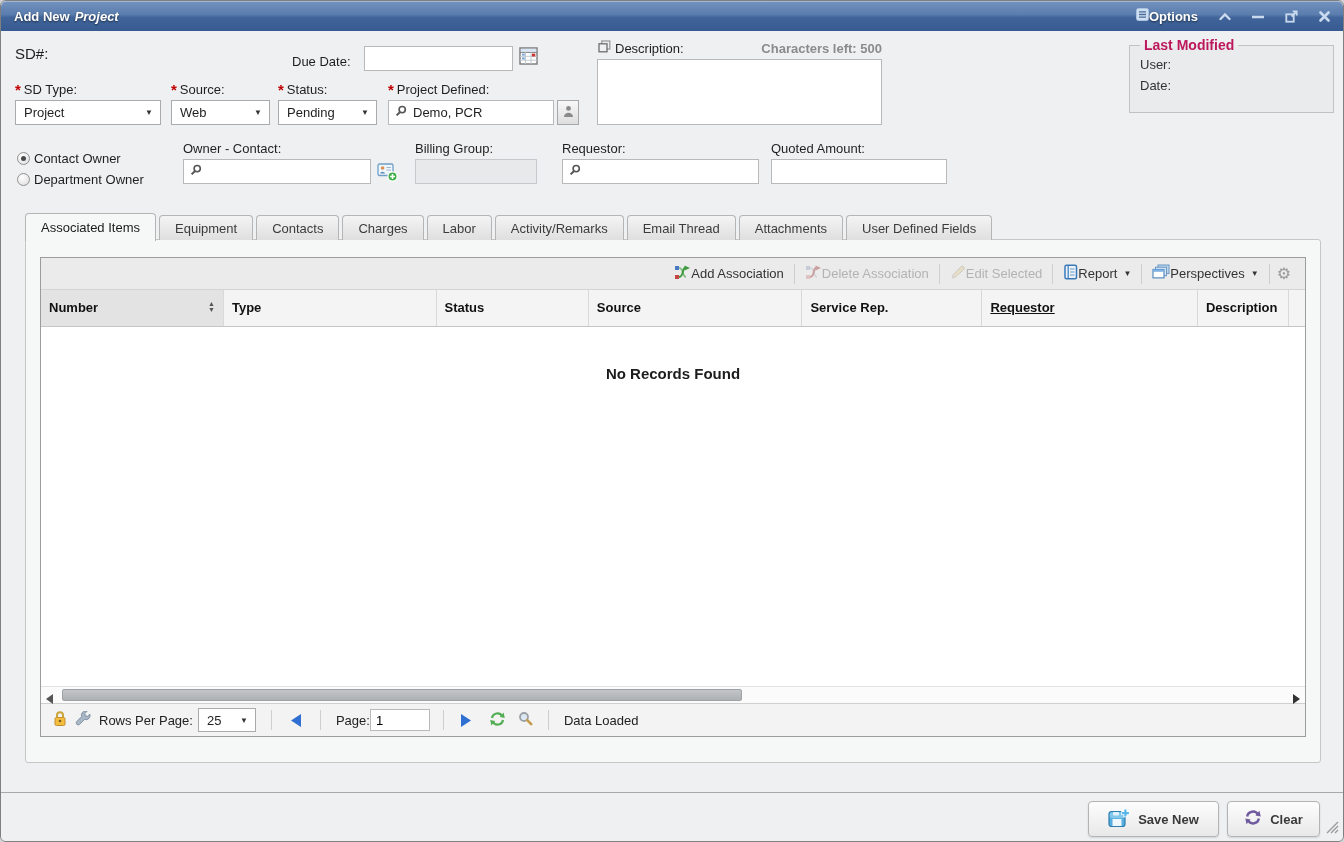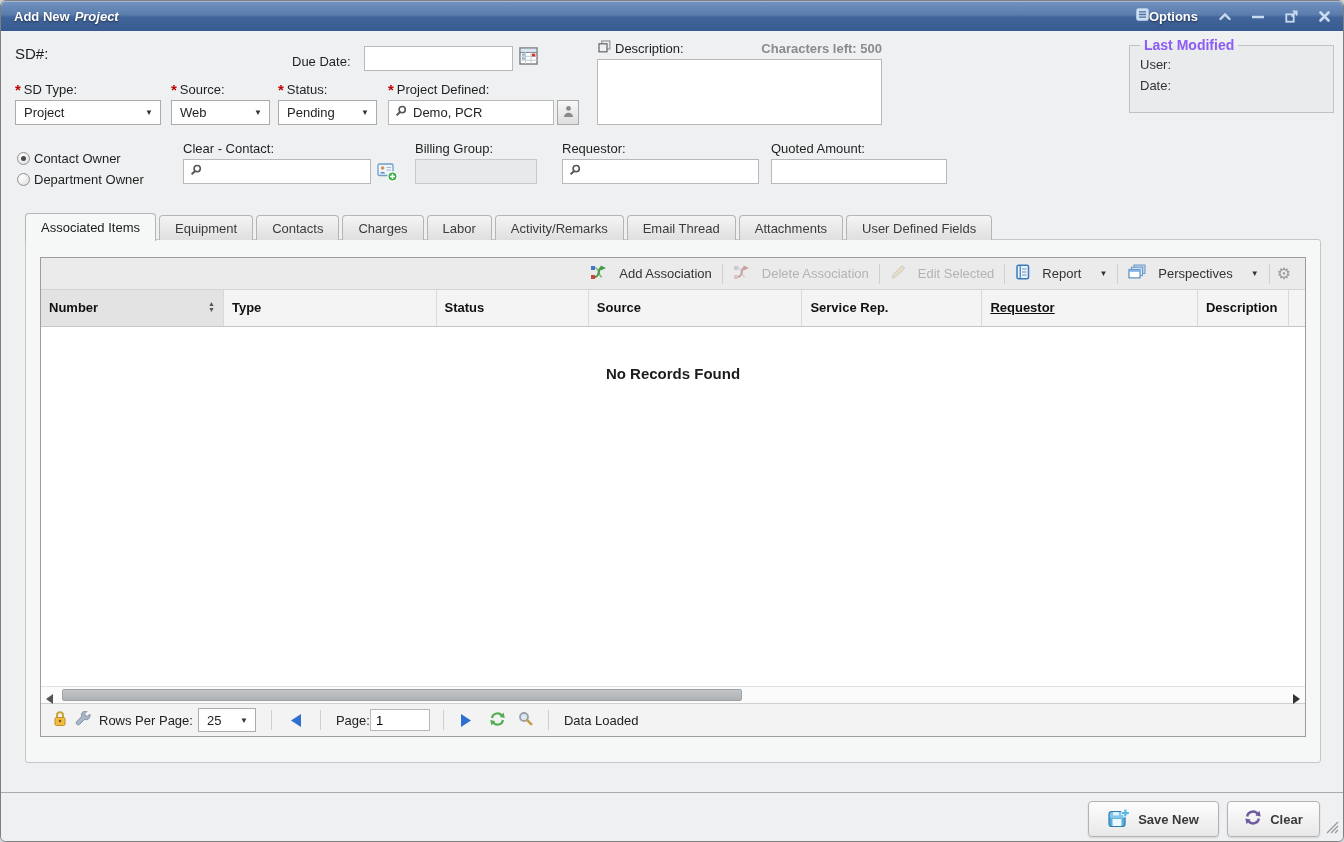--- a/index.html
+++ b/index.html
@@ -27,42 +27,42 @@
   textarea.txt{padding:4px 6px;resize:none;}
   input.txt:disabled{background:#e7e9ea;border-color:#c6c9cb;}
   .fselect{display:flex;align-items:center;justify-content:space-between;border:1px solid #ababab;
     background:#fff;height:25px;padding:0 7px 0 8px;font-size:13px;cursor:pointer;}
   .dd{font-size:8px;color:#333;margin-left:6px;}
   .sinput{display:flex;align-items:center;gap:6px;padding:0 6px;border:1px solid #b9b9b9;background:#fff;
     height:25px;font-size:13px;color:#222;}
   .chars-left{font-weight:bold;color:#8b8b8b;}
   fieldset.lastmod{position:absolute;left:1128px;top:6px;width:205px;height:76px;margin:0;
     background:#e9ebec;border:1px solid #c2c2c2;padding:2px 10px;}
-  fieldset.lastmod legend{font-weight:bold;font-size:14px;color:#8b5cf6;padding:0 4px;}
+  fieldset.lastmod legend{font-weight:bold;font-size:14px;color:#be185d;padding:0 4px;}
   .lm-row{margin-top:2px;margin-bottom:6px;color:#333;}
   .radio{width:13px;height:13px;border:1px solid #919191;border-radius:50%;
     background:radial-gradient(circle at 35% 30%,#ffffff,#dcdcdc);display:inline-block;flex:0 0 auto;}
   .radio.checked::after{content:"";display:block;width:5px;height:5px;border-radius:50%;background:#4a4a4a;margin:3px;}
   .radio-row{display:flex;align-items:center;gap:4px;cursor:pointer;text-align:center;}
   .mini-btn{display:flex;align-items:center;justify-content:center;border:1px solid #a8a8a8;
     background:linear-gradient(#f8f8f8,#dedede);cursor:pointer;}
   
   .tabbar{position:absolute;left:24px;top:211px;right:24px;height:28px;display:flex;align-items:flex-end;gap:3px;z-index:3;}
   .tab{height:25px;padding:0 15px;display:flex;align-items:center;font-size:13px;color:#3c3c3c;
     background:linear-gradient(#f4f4f4,#dfdfdf);border:1px solid #b5b5b5;border-bottom:none;
     border-radius:4px 4px 0 0;cursor:pointer;white-space:nowrap;}
   .tab.active{height:28px;background:#f6f7f7;color:#1a1a1a;margin-bottom:-1px;z-index:4;}
   .tabpanel{position:absolute;left:24px;top:238px;width:1296px;height:524px;background:#f6f7f7;
     border:1px solid #c6c6c6;border-radius:0 3px 3px 3px;z-index:2;}
   
   .grid{position:absolute;left:14px;top:17px;width:1266px;height:480px;border:1px solid #9c9c9c;
     background:#fff;display:flex;flex-direction:column;}
   .g-toolbar{height:32px;background:#ebebeb;border-bottom:1px solid #d4d4d4;display:flex;
     justify-content:flex-end;align-items:center;padding:0 8px;font-size:13px;color:#333;}
-  .tbi{display:flex;align-items:center;gap:12px;padding:0 9px;cursor:pointer;white-space:nowrap;}
+  .tbi{display:flex;align-items:center;gap:0;padding:0 9px;cursor:pointer;white-space:nowrap;}
   .tbi.disabled{color:#b3b3b3;cursor:default;}
   .vsep{width:1px;height:20px;background:#cfcfcf;margin:0 1px;}
   .gear{font-size:16px;color:#9a9a9a;padding:0 6px;cursor:pointer;line-height:1;}
   .g-header{height:37px;display:flex;background:#f4f4f4;border-bottom:1px solid #c6c6c6;
     font-weight:bold;font-size:13px;color:#111;}
   .g-header .cell{padding:10px 8px 0 8px;border-right:1px solid #d9d9d9;overflow:hidden;white-space:nowrap;}
   .cell.c0{width:185px;background:#e3e3e3;display:flex;justify-content:space-between;align-items:flex-start;cursor:pointer;}
   .cell.c1{width:215px;}.cell.c2{width:154px;}.cell.c3{width:216px;}
   .cell.c4{width:182px;}.cell.c5{width:218px;text-decoration:underline;}.cell.c6{width:92px;}
   .cell.fill{flex:1;border-right:none;}
@@ -207,21 +207,21 @@
 
     <div class="abs radio-row" style="left:16px;top:120px;">
       <span class="radio checked"></span>
       <span class="lbl">Contact Owner</span>
     </div>
     <div class="abs radio-row" style="left:16px;top:141px;">
       <span class="radio"></span>
       <span class="lbl">Department Owner</span>
     </div>
 
-    <div class="abs lbl" style="left:182px;top:110px;">Clear - Contact:</div>
+    <div class="abs lbl" style="left:182px;top:110px;">Owner - Contact:</div>
     <div class="abs sinput" style="left:182px;top:128px;width:188px;">
       <span><svg width="12" height="12" viewBox="0 0 12 12">
             <circle cx="7.2" cy="4.6" r="3.1" fill="none" stroke="#555" stroke-width="1.6"></circle>
             <line x1="4.8" y1="7.2" x2="1.6" y2="10.4" stroke="#555" stroke-width="2"></line>
           </svg></span>
       <span></span>
     </div>
     <span class="abs" style="left:376px;top:130px;cursor:pointer;">
       <svg width="21" height="21" viewBox="0 0 21 21">
           <rect x="1" y="3" width="15" height="11.5" rx="1.5" fill="#eef5fb" stroke="#6f9fc8" stroke-width="1.3"></rect>

